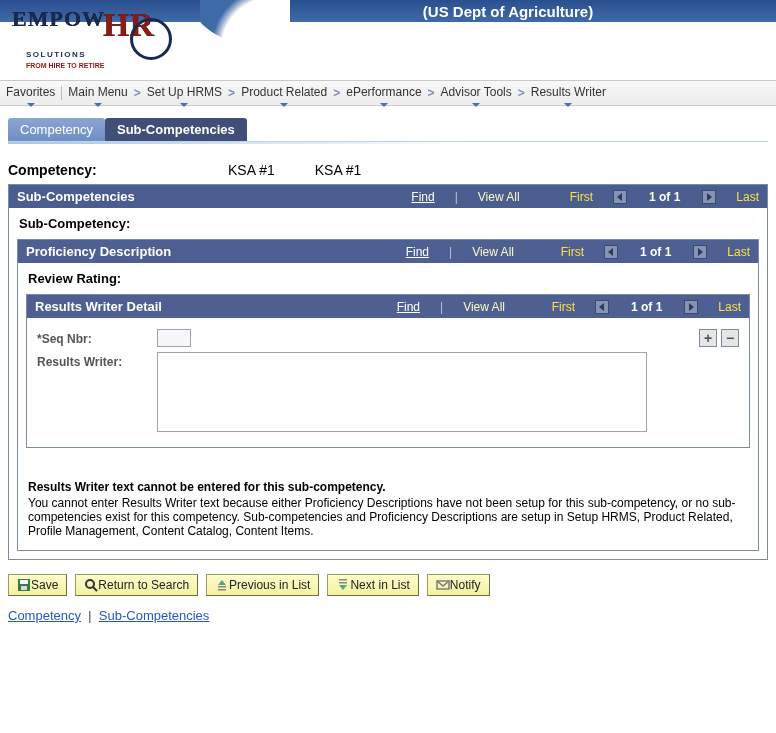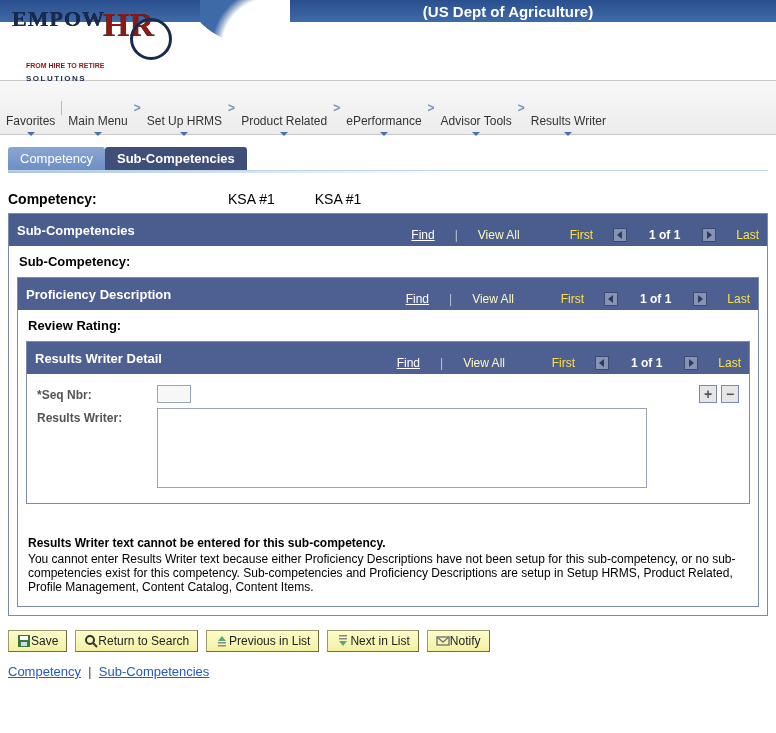--- a/index.html
+++ b/index.html
@@ -50,40 +50,39 @@
   }
   .logo-hr {
     color: #8b1a15; font-size: 34px; font-weight: bold; margin-left: -2px;
   }
   .logo-ring {
     width: 42px; height: 42px; border: 3px solid #1a2a4f; border-radius: 50%;
     position: absolute; left: 118px; top: 12px;
   }
   .logo-sub {
     position:absolute; top: 44px; left: 14px;
-    font-size: 8px; letter-spacing: 1.5px; color: #1a2a4f; font-weight: bold; margin-top: 24px;
+    font-size: 8px; letter-spacing: 1.5px; color: #1a2a4f; font-weight: bold;
   }
   .logo-sub2 {
     position:absolute; top: 56px; left: 14px;
     font-size: 7px; color: #8b1a15; font-weight: bold;
   }
   
   .crumbs {
     background: linear-gradient(#f8f8f8,#ececec);
     border-top: 1px solid #c9c9c9;
     border-bottom: 1px solid #c9c9c9;
     padding: 4px 6px;
     display: flex; align-items: center; gap: 6px;
     flex-wrap: wrap;
     font-size: 12px;
   }
   .crumb-item {
     color: #333; position: relative; padding-bottom: 2px;
     cursor: pointer;
-    margin-top: 29px;
   }
   .crumb-caret {
     width: 0; height: 0; border-left: 4px solid transparent; border-right: 4px solid transparent;
     border-top: 4px solid #4a6fab;
     position: absolute; bottom: -6px; left: 50%; transform: translateX(-50%);
   }
   .crumb-sep { color: #7b8fb6; font-weight: bold; }
   .crumbs .divider { width:1px; height:14px; background:#bbb; }
 
   
@@ -113,21 +112,21 @@
     background:#fff;
   }
   .panel .bluebar {
     background: #4a5d8f; color:#fff; font-weight:bold;
     padding: 4px 8px;
     display:flex; align-items:center;
     font-size: 13px;
   }
   .panel .bluebar.mid { background:#4e5f91; }
   .panel .bluebar .title { flex: 1 1 auto; }
-  .nav-links { display:flex; align-items:center; gap:20px; font-weight:normal; font-size:12px;margin-top:10px; }
+  .nav-links { display:flex; align-items:center; gap:20px; font-weight:normal; font-size:12px; }
   .nav-links .find { text-decoration: underline; cursor:pointer; }
   .nav-links .sep { color:#b9c2da; }
   .nav-links .viewall { color:#fef9c3; cursor:pointer; }
   .nav-links .first, .nav-links .last { color:#fde047; }
   .nav-links .chip {
     width:14px; height:14px; background:#8593b5; display:inline-flex; align-items:center; justify-content:center;
     border:1px solid #3c4a70; cursor:pointer;
   }
   .nav-links .chip svg { width:8px; height:8px; }
   .nav-links .counter { color:#fff; font-weight:bold; margin: 0 2px; }

